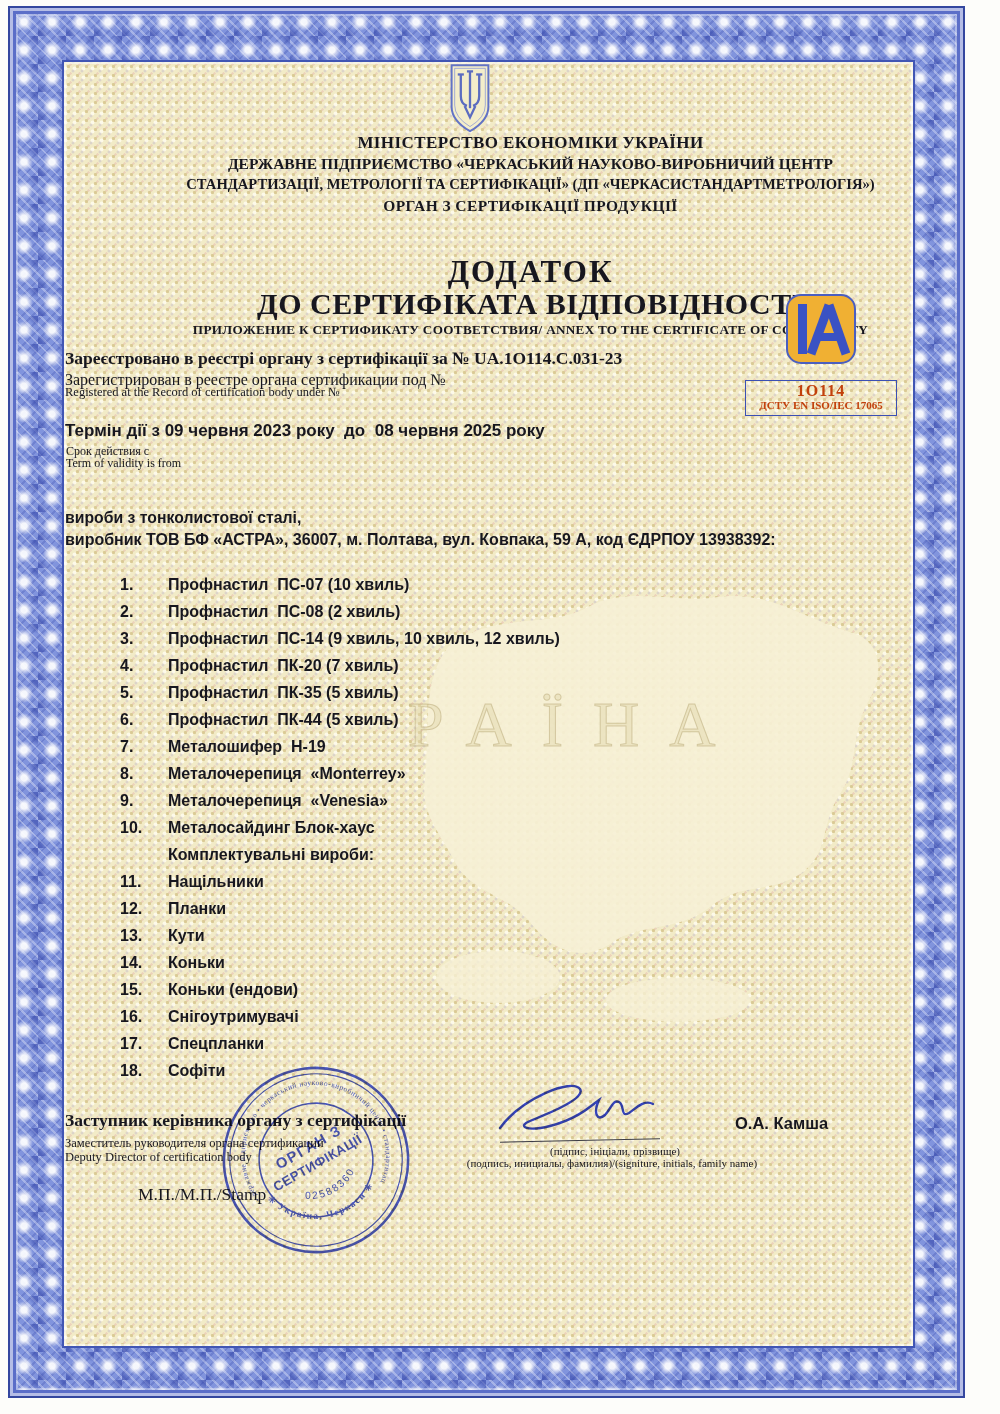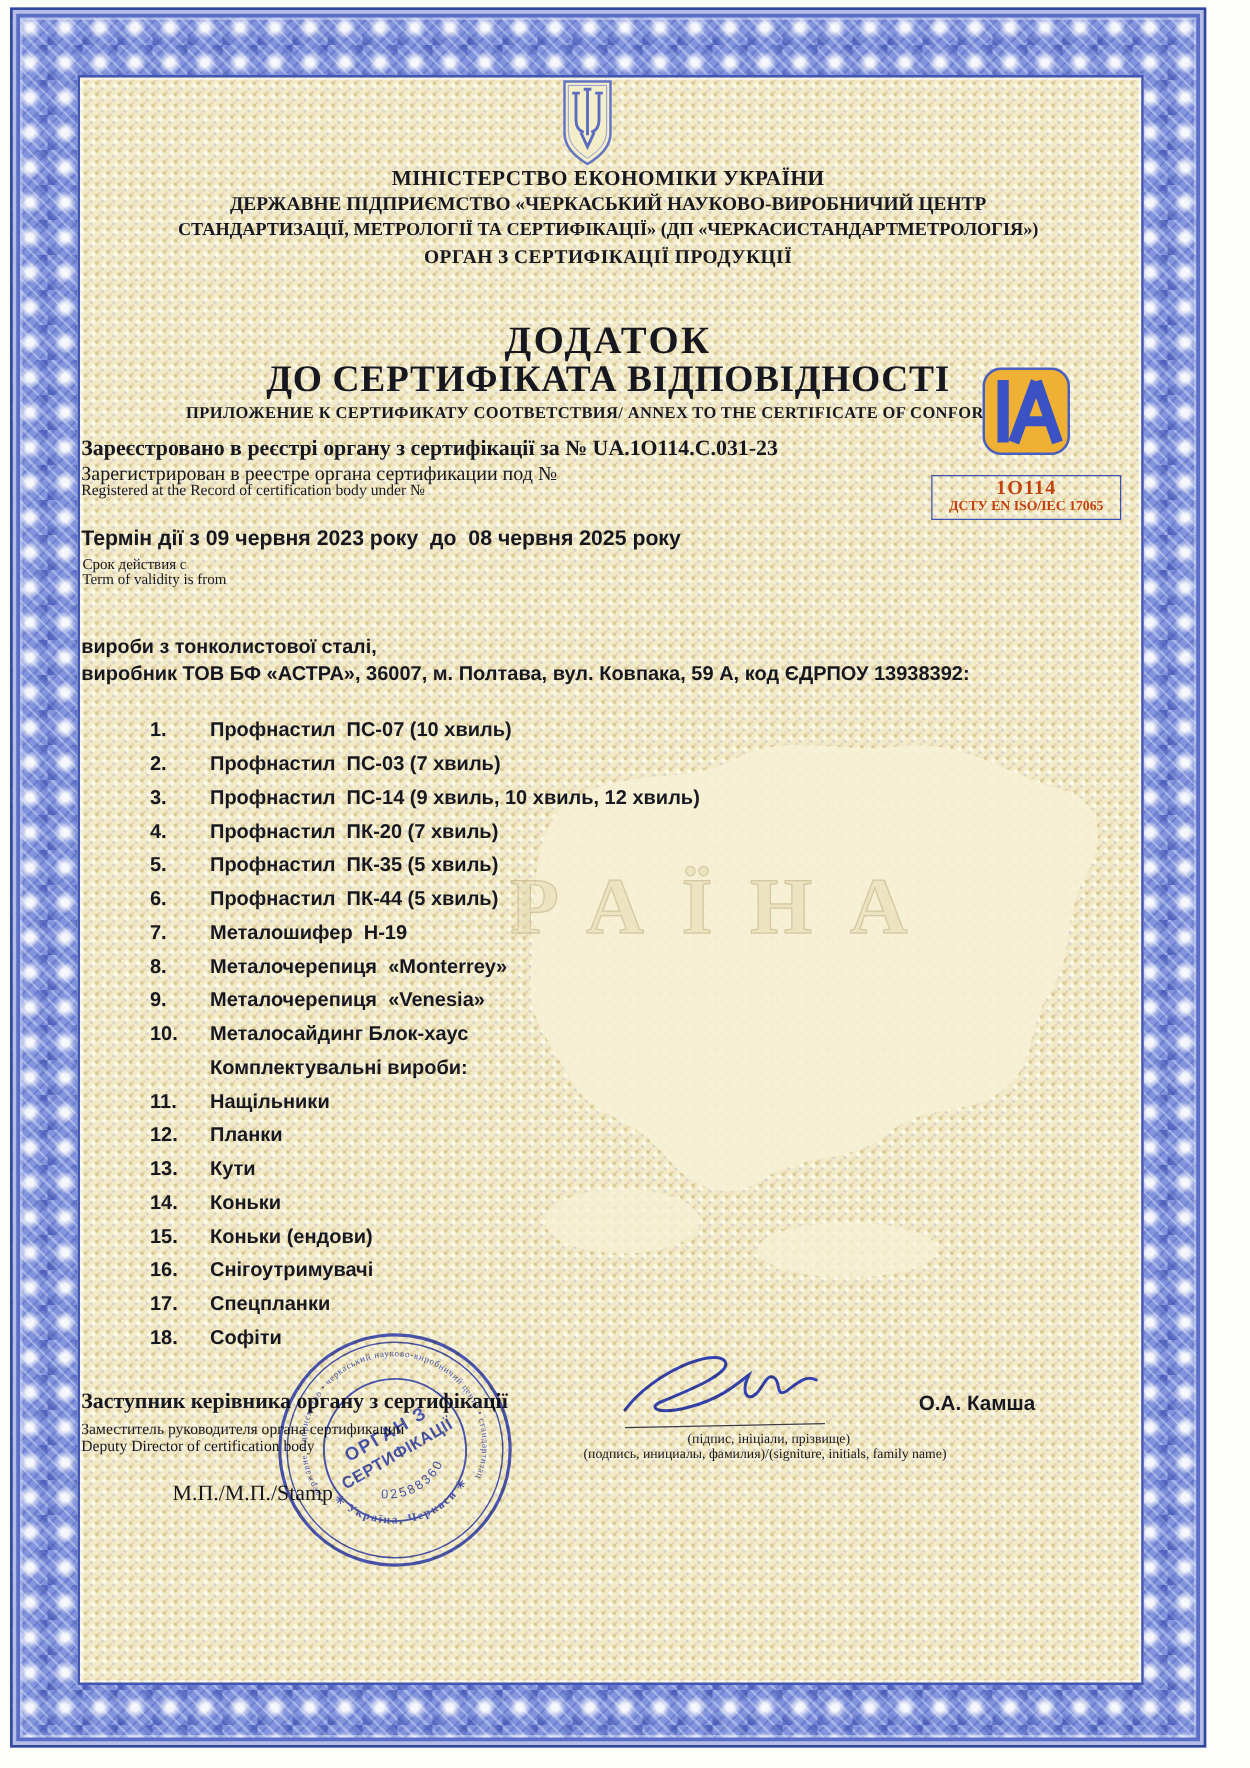--- a/index.html
+++ b/index.html
@@ -29,21 +29,21 @@
       radial-gradient(circle, rgba(199,175,110,.55) 1.3px, transparent 1.9px),
       radial-gradient(circle, rgba(150,140,205,.30) 1px, transparent 1.5px),
       radial-gradient(circle, rgba(214,130,150,.22) 1px, transparent 1.5px),
       radial-gradient(circle, rgba(255,252,238,.85) 1.6px, transparent 2.3px);
     background-size:9px 9px,9px 9px,9px 9px,9px 9px;
     background-position:0 0,4.5px 4.5px,2px 7px,6px 2px;
     border:2px solid #4156b4;
     box-shadow: inset 0 0 0 2px rgba(255,255,255,.5);
   }
   .abs{position:absolute;}
-  .ctr{left:62px;width:849px;text-align:center;}
+  .ctr{left:62px;width:849px;text-align:center;padding-left:44px;}
   .serifB{font-family:"Liberation Serif", serif;font-weight:bold;}
   .sansB{font-family:"Liberation Sans", sans-serif;font-weight:bold;}
   .pre{white-space:pre-wrap;}
   
   .org1{top:133px;font-size:17px;letter-spacing:.4px;}
   .org2{top:155px;font-size:15.5px;}
   .org3{top:176px;font-size:14.6px;}
   .org4{top:197px;font-size:15.5px;letter-spacing:.4px;}
   .title1{top:254px;font-size:31px;letter-spacing:2px;}
   .title2{top:287px;font-size:30px;letter-spacing:.5px;}
@@ -72,21 +72,21 @@
   .cap2{left:462px;top:1157px;width:300px;text-align:center;font-size:11px;}
   .signername{left:735px;top:1114px;font-size:16.5px;}
   
   .markbox{left:745px;top:380px;width:152px;height:36px;border:1.6px solid #3b50b4;
     color:#c2410c;text-align:center;line-height:1.05;padding-top:2px;box-sizing:border-box;}
   .markcode{font-size:16px;letter-spacing:1px;}
   .markstd{font-size:11px;}
   
   .wm-text{
     left:408px;top:688px;width:500px;font-size:64px;letter-spacing:30px;
-    font-family:"Liberation Serif",serif;font-weight:bold;
+    font-family:"Liberation Serif",serif;font-weight:normal;
     color:rgba(226,216,174,.48);-webkit-text-stroke:1px rgba(184,168,118,.5);
   }
   .stamp-svg{left:218px;top:1062px;mix-blend-mode:multiply;opacity:.85;transform:rotate(-8deg);}
   .sig-svg{left:492px;top:1076px;mix-blend-mode:multiply;}
   .wm-svg{left:378px;top:552px;}
   .emblem-svg{left:447px;top:60px;}
   .mark-svg{left:785px;top:293px;}
 </style>
 </head>
 <body>
@@ -147,21 +147,21 @@
   <div class="abs regen">Registered at the Record of certification body under №</div>
 
   <div class="abs sansB valmain pre">Термін дії з 09 червня 2023 року  до  08 червня 2025 року</div>
   <div class="abs valru">Срок действия с</div>
   <div class="abs valen">Term of validity is from</div>
 
   <div class="abs sansB intro1">вироби з тонколистової сталі,</div>
   <div class="abs sansB intro2">виробник ТОВ БФ «АСТРА», 36007, м. Полтава, вул. Ковпака, 59 А, код ЄДРПОУ 13938392:</div>
 
   <div class="abs sansB prow pre" style="top:576px"><span class="pnum">1.</span><span class="ptext">Профнастил  ПС-07 (10 хвиль)</span></div>
-  <div class="abs sansB prow pre" style="top:603px"><span class="pnum">2.</span><span class="ptext">Профнастил  ПС-03 (7 хвиль)</span></div>
+  <div class="abs sansB prow pre" style="top:603px"><span class="pnum">2.</span><span class="ptext">Профнастил  ПС-08 (2 хвиль)</span></div>
   <div class="abs sansB prow pre" style="top:630px"><span class="pnum">3.</span><span class="ptext">Профнастил  ПС-14 (9 хвиль, 10 хвиль, 12 хвиль)</span></div>
   <div class="abs sansB prow pre" style="top:657px"><span class="pnum">4.</span><span class="ptext">Профнастил  ПК-20 (7 хвиль)</span></div>
   <div class="abs sansB prow pre" style="top:684px"><span class="pnum">5.</span><span class="ptext">Профнастил  ПК-35 (5 хвиль)</span></div>
   <div class="abs sansB prow pre" style="top:711px"><span class="pnum">6.</span><span class="ptext">Профнастил  ПК-44 (5 хвиль)</span></div>
   <div class="abs sansB prow pre" style="top:738px"><span class="pnum">7.</span><span class="ptext">Металошифер  Н-19</span></div>
   <div class="abs sansB prow pre" style="top:765px"><span class="pnum">8.</span><span class="ptext">Металочерепиця  «Monterrey»</span></div>
   <div class="abs sansB prow pre" style="top:792px"><span class="pnum">9.</span><span class="ptext">Металочерепиця  «Venesia»</span></div>
   <div class="abs sansB prow pre" style="top:819px"><span class="pnum">10.</span><span class="ptext">Металосайдинг Блок-хаус</span></div>
   <div class="abs sansB prow pre" style="top:846px"><span class="pnum"></span><span class="ptext">Комплектувальні вироби:</span></div>
   <div class="abs sansB prow pre" style="top:873px"><span class="pnum">11.</span><span class="ptext">Нащільники</span></div>

